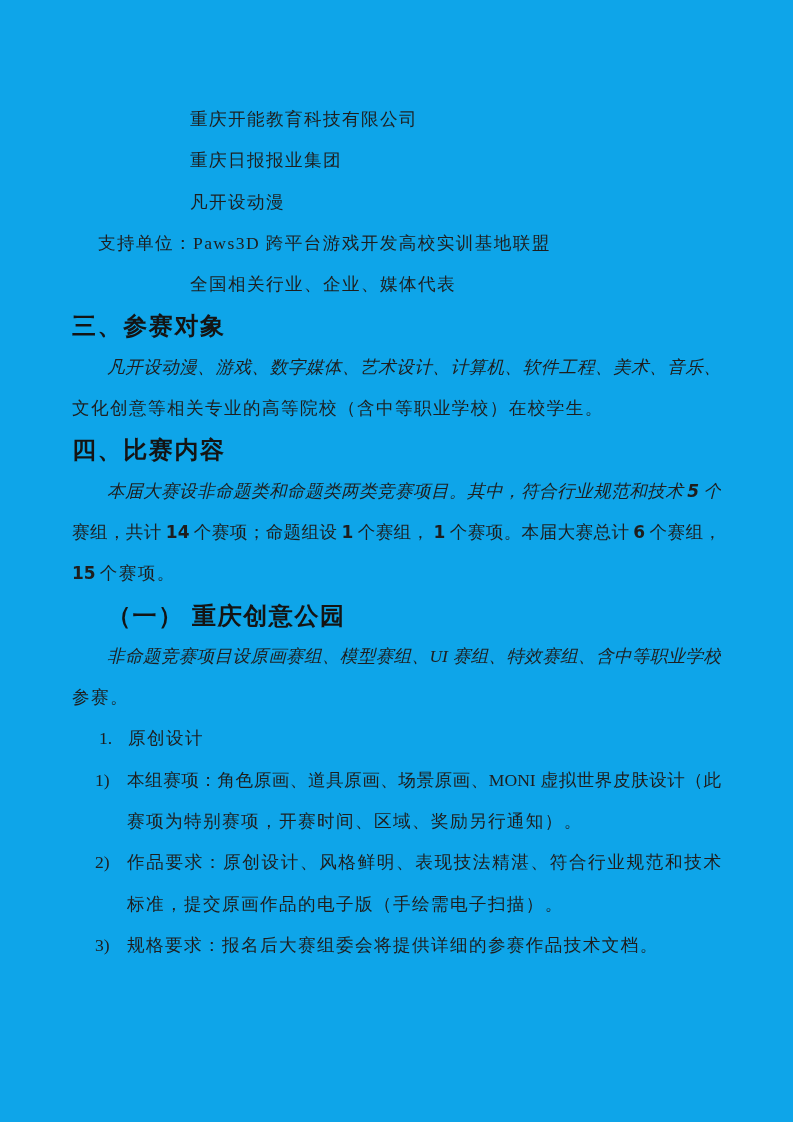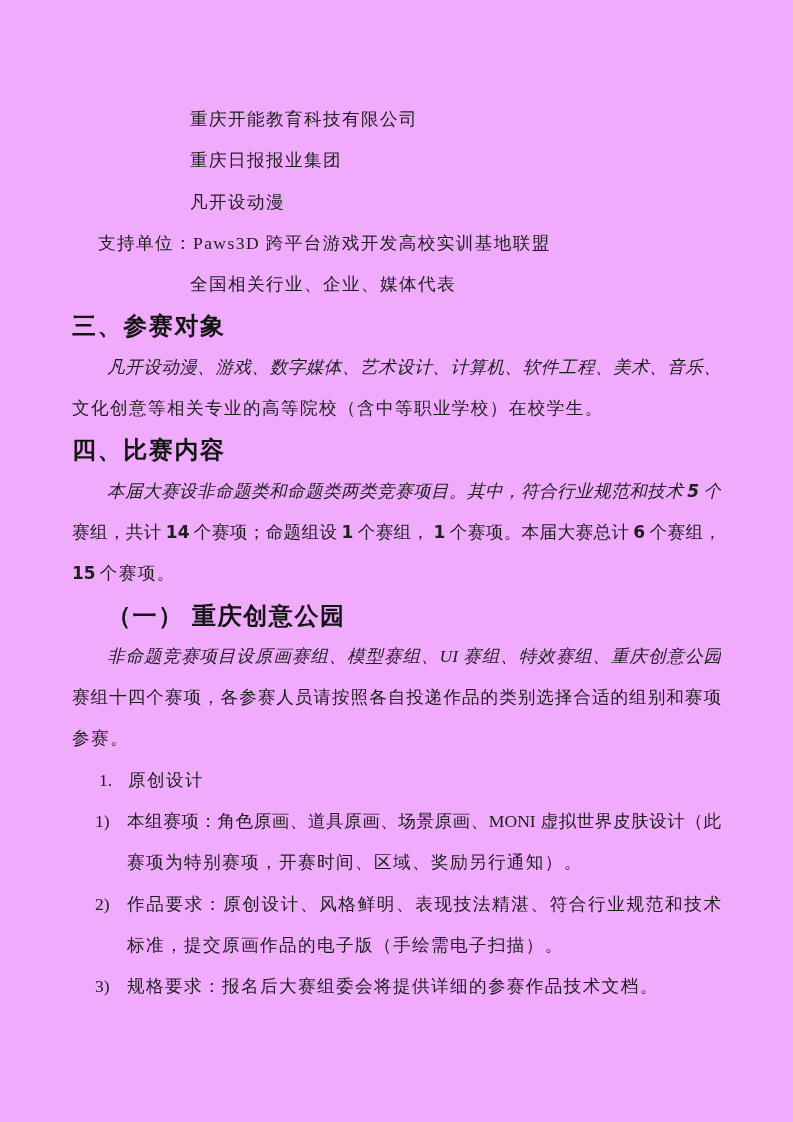--- a/index.html
+++ b/index.html
@@ -1,20 +1,20 @@
 <!DOCTYPE html>
 <html><head>
 <meta charset="utf-8">
 <style>
   html, body { margin: 0; padding: 0; background: #ffffff; }
   .page {
     position: relative;
     width: 793px;
     height: 1122px;
-    background: #f0abfc;
+    background: #0ea5e9;
     overflow: hidden;
     font-family: "Liberation Serif", "DejaVu Serif", serif;
   }
   .doc {
     position: absolute;
     left: 72px;
     top: 99px;
     width: 649px;
     color: #1e1e1e;
     font-size: 17.6px;
@@ -79,22 +79,21 @@
     <div class="ln h1">三、参赛对象</div>
     <div class="ln first stretch">凡开设动漫、游戏、数字媒体、艺术设计、计算机、软件工程、美术、音乐、</div>
     <div class="ln loose">文化创意等相关专业的高等院校（含中等职业学校）在校学生。</div>
 
     <div class="ln h1">四、比赛内容</div>
     <div class="ln first stretch"><span>本届大赛设非命题类和命题类两类竞赛项目。其中，符合行业规范和技术</span><span class="num">5</span><span>个</span></div>
     <div class="ln stretch"><span>赛组，共计</span><span class="num">14</span><span>个赛项；命题组设</span><span class="num">1</span><span>个赛组，</span><span class="num">1</span><span>个赛项。本届大赛总计</span><span class="num">6</span><span>个赛组，</span></div>
     <div class="ln loose"><span class="num">15</span><span>个赛项。</span></div>
 
     <div class="ln h2">（一） 重庆创意公园</div>
-    <div class="ln first stretch">非命题竞赛项目设原画赛组、模型赛组、UI 赛组、特效赛组、重庆创意公园</div>
-    <div class="ln stretch">赛组十四个赛项，各参赛人员请按照各自投递作品的类别选择合适的组别和赛项</div>
+    <div class="ln first stretch">非命题竞赛项目设原画赛组、模型赛组、UI 赛组、特效赛组、含中等职业学校</div>
     <div class="ln loose">参赛。</div>
 
     <div class="ln li-title loose"><span class="marker">1.</span><span>原创设计</span></div>
 
     <div class="ln li stretch"><span class="marker">1)</span><span>本组赛项：角色原画、道具原画、场景原画、MONI 虚拟世界皮肤设计（此</span></div>
     <div class="ln licont loose">赛项为特别赛项，开赛时间、区域、奖励另行通知）。</div>
 
     <div class="ln li stretch"><span class="marker">2)</span><span>作品要求：原创设计、风格鲜明、表现技法精湛、符合行业规范和技术</span></div>
     <div class="ln licont loose">标准，提交原画作品的电子版（手绘需电子扫描）。</div>
 

